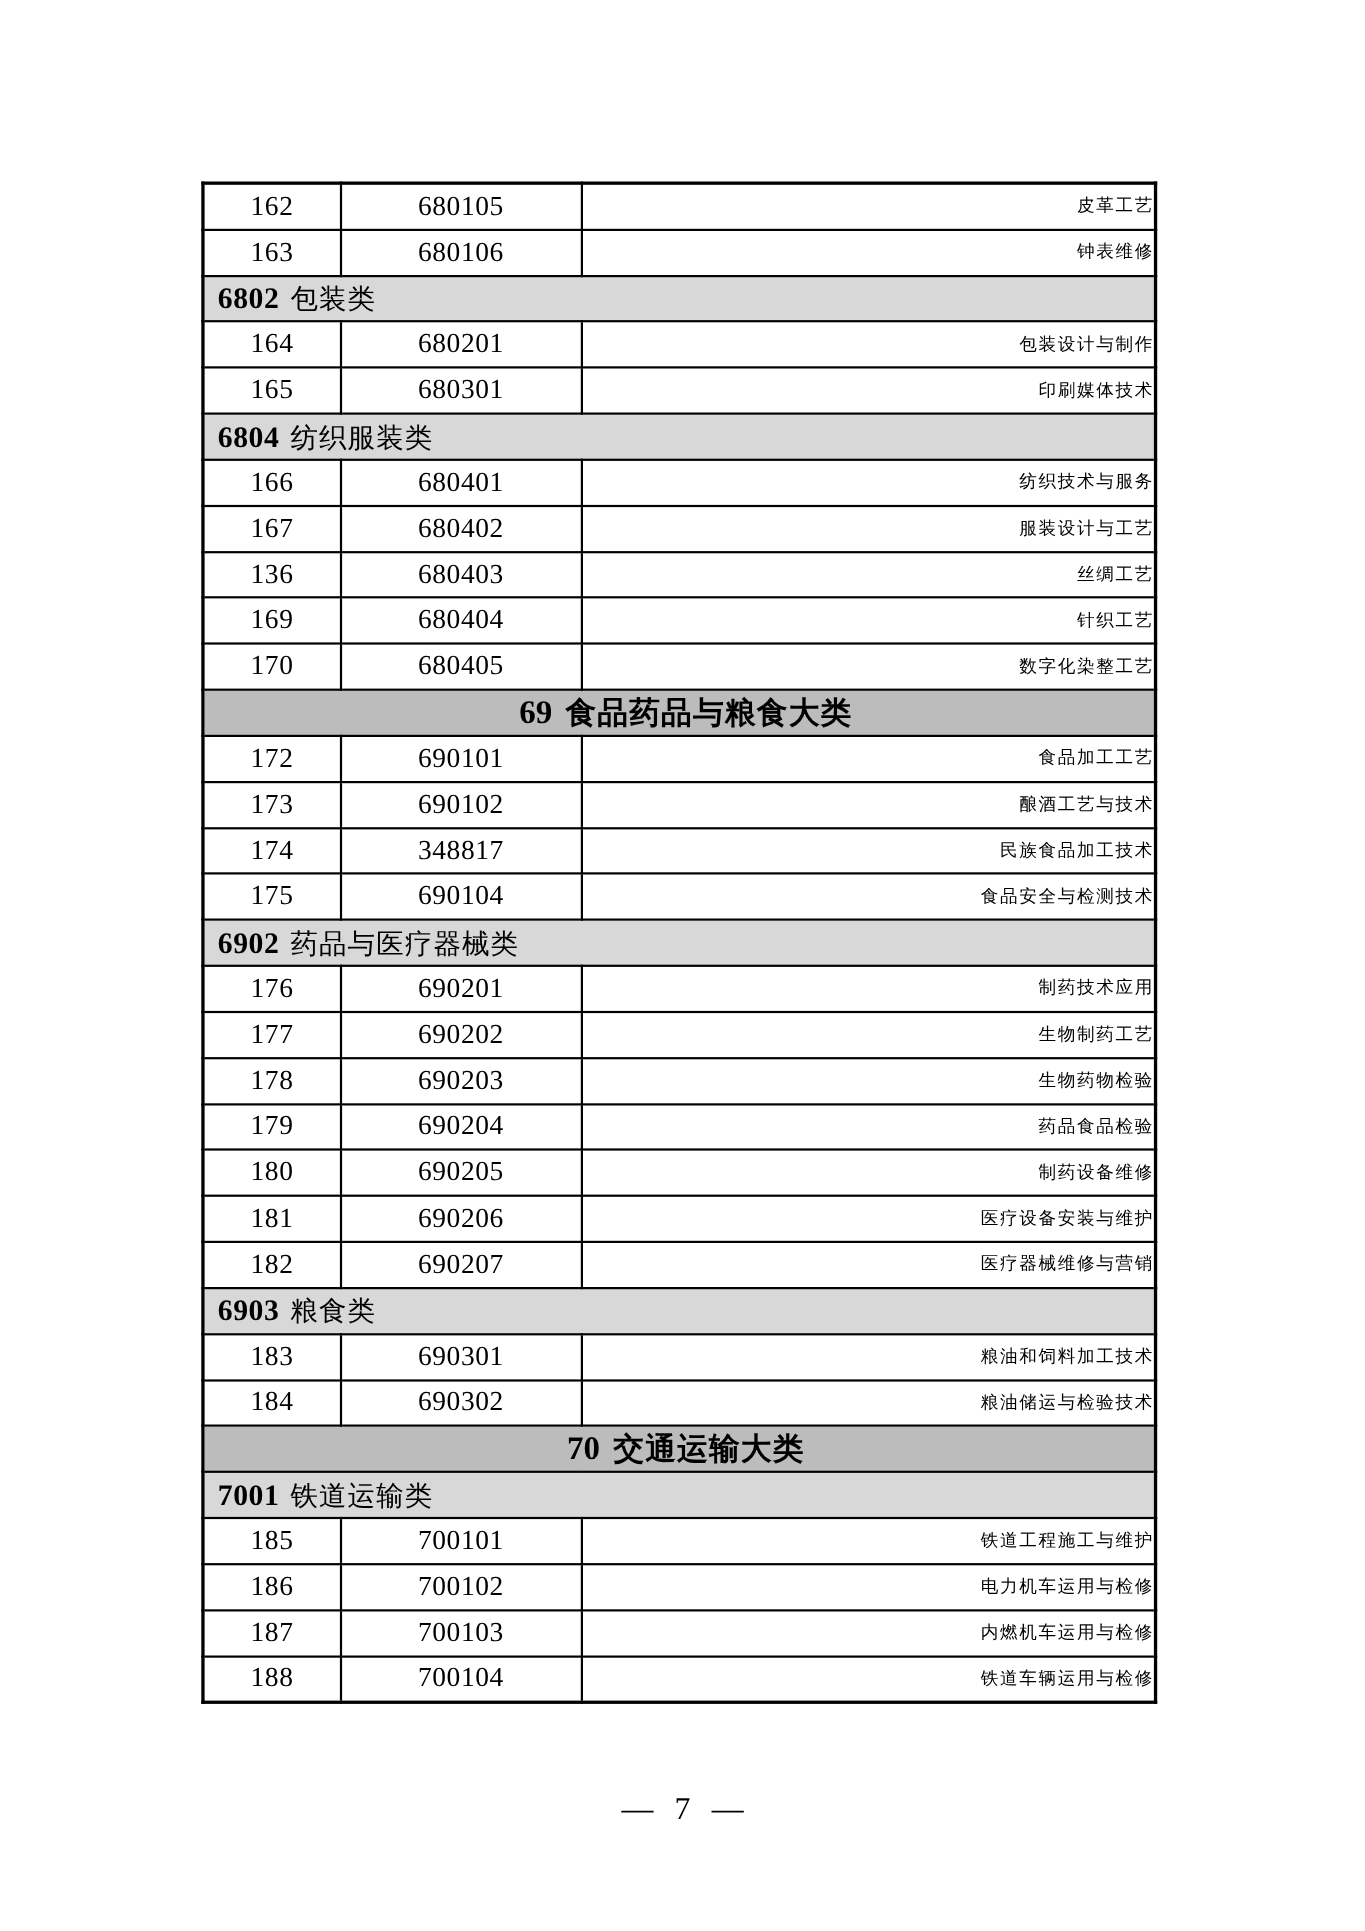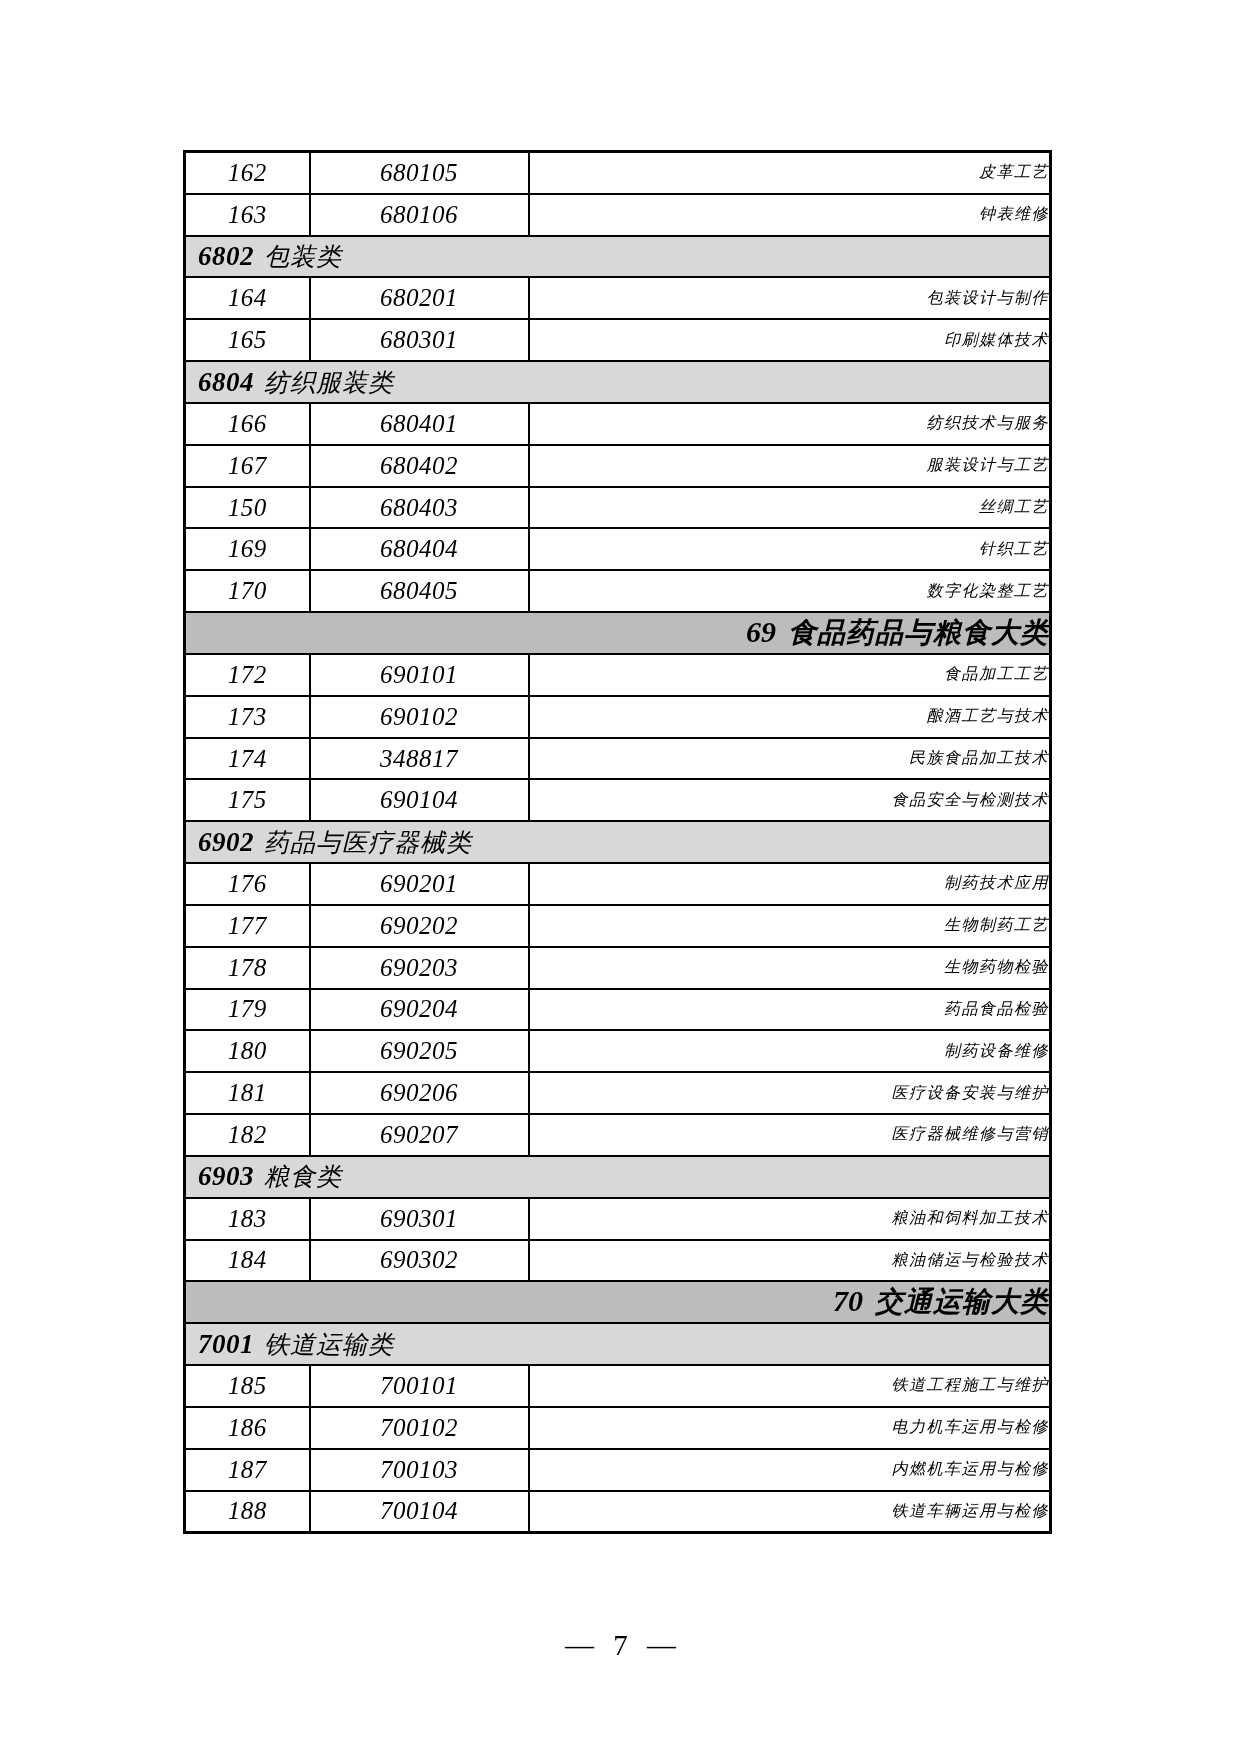--- a/index.html
+++ b/index.html
@@ -13,26 +13,25 @@
     height: 1755px;
     font-family: "Liberation Serif", "DejaVu Serif", serif;
     color: #000000;
     --sub-bg: #d8d8d8;
     --major-bg: #bcbcbc;
     --border-col: #000000;
   }
   .majors-table {
     position: absolute;
     left: 183px;
-    top: 150px;
+    top: 165px;
     width: 866px;
     border-collapse: collapse;
     table-layout: fixed;
     border: 3px solid var(--border-col);
-    font-style: italic;
   }
   .majors-table td {
     border: 2px solid var(--border-col);
     height: 39.83px;
     padding: 0;
     vertical-align: middle;
     overflow: hidden;
     white-space: nowrap;
   }
   td.cell-seq, td.cell-code {
@@ -55,21 +54,21 @@
     font-size: 27px;
     margin-right: 10px;
     letter-spacing: 0.5px;
   }
   tr.row-sub .hdr-name {
     font-size: 25px;
     letter-spacing: 1px;
   }
   tr.row-major td {
     background: var(--major-bg);
-    text-align: right;
+    text-align: center;
     padding-left: 12px;
   }
   tr.row-major .hdr-code {
     font-weight: bold;
     font-size: 30px;
     margin-right: 12px;
   }
   tr.row-major .hdr-name {
     font-family: "Liberation Sans", "DejaVu Sans", sans-serif;
     font-weight: bold;
@@ -126,21 +125,21 @@
         <td class="cell-seq">166</td>
         <td class="cell-code">680401</td>
         <td class="cell-name">纺织技术与服务</td>
       </tr>
       <tr>
         <td class="cell-seq">167</td>
         <td class="cell-code">680402</td>
         <td class="cell-name">服装设计与工艺</td>
       </tr>
       <tr>
-        <td class="cell-seq">150</td>
+        <td class="cell-seq">136</td>
         <td class="cell-code">680403</td>
         <td class="cell-name">丝绸工艺</td>
       </tr>
       <tr>
         <td class="cell-seq">169</td>
         <td class="cell-code">680404</td>
         <td class="cell-name">针织工艺</td>
       </tr>
       <tr>
         <td class="cell-seq">170</td>

